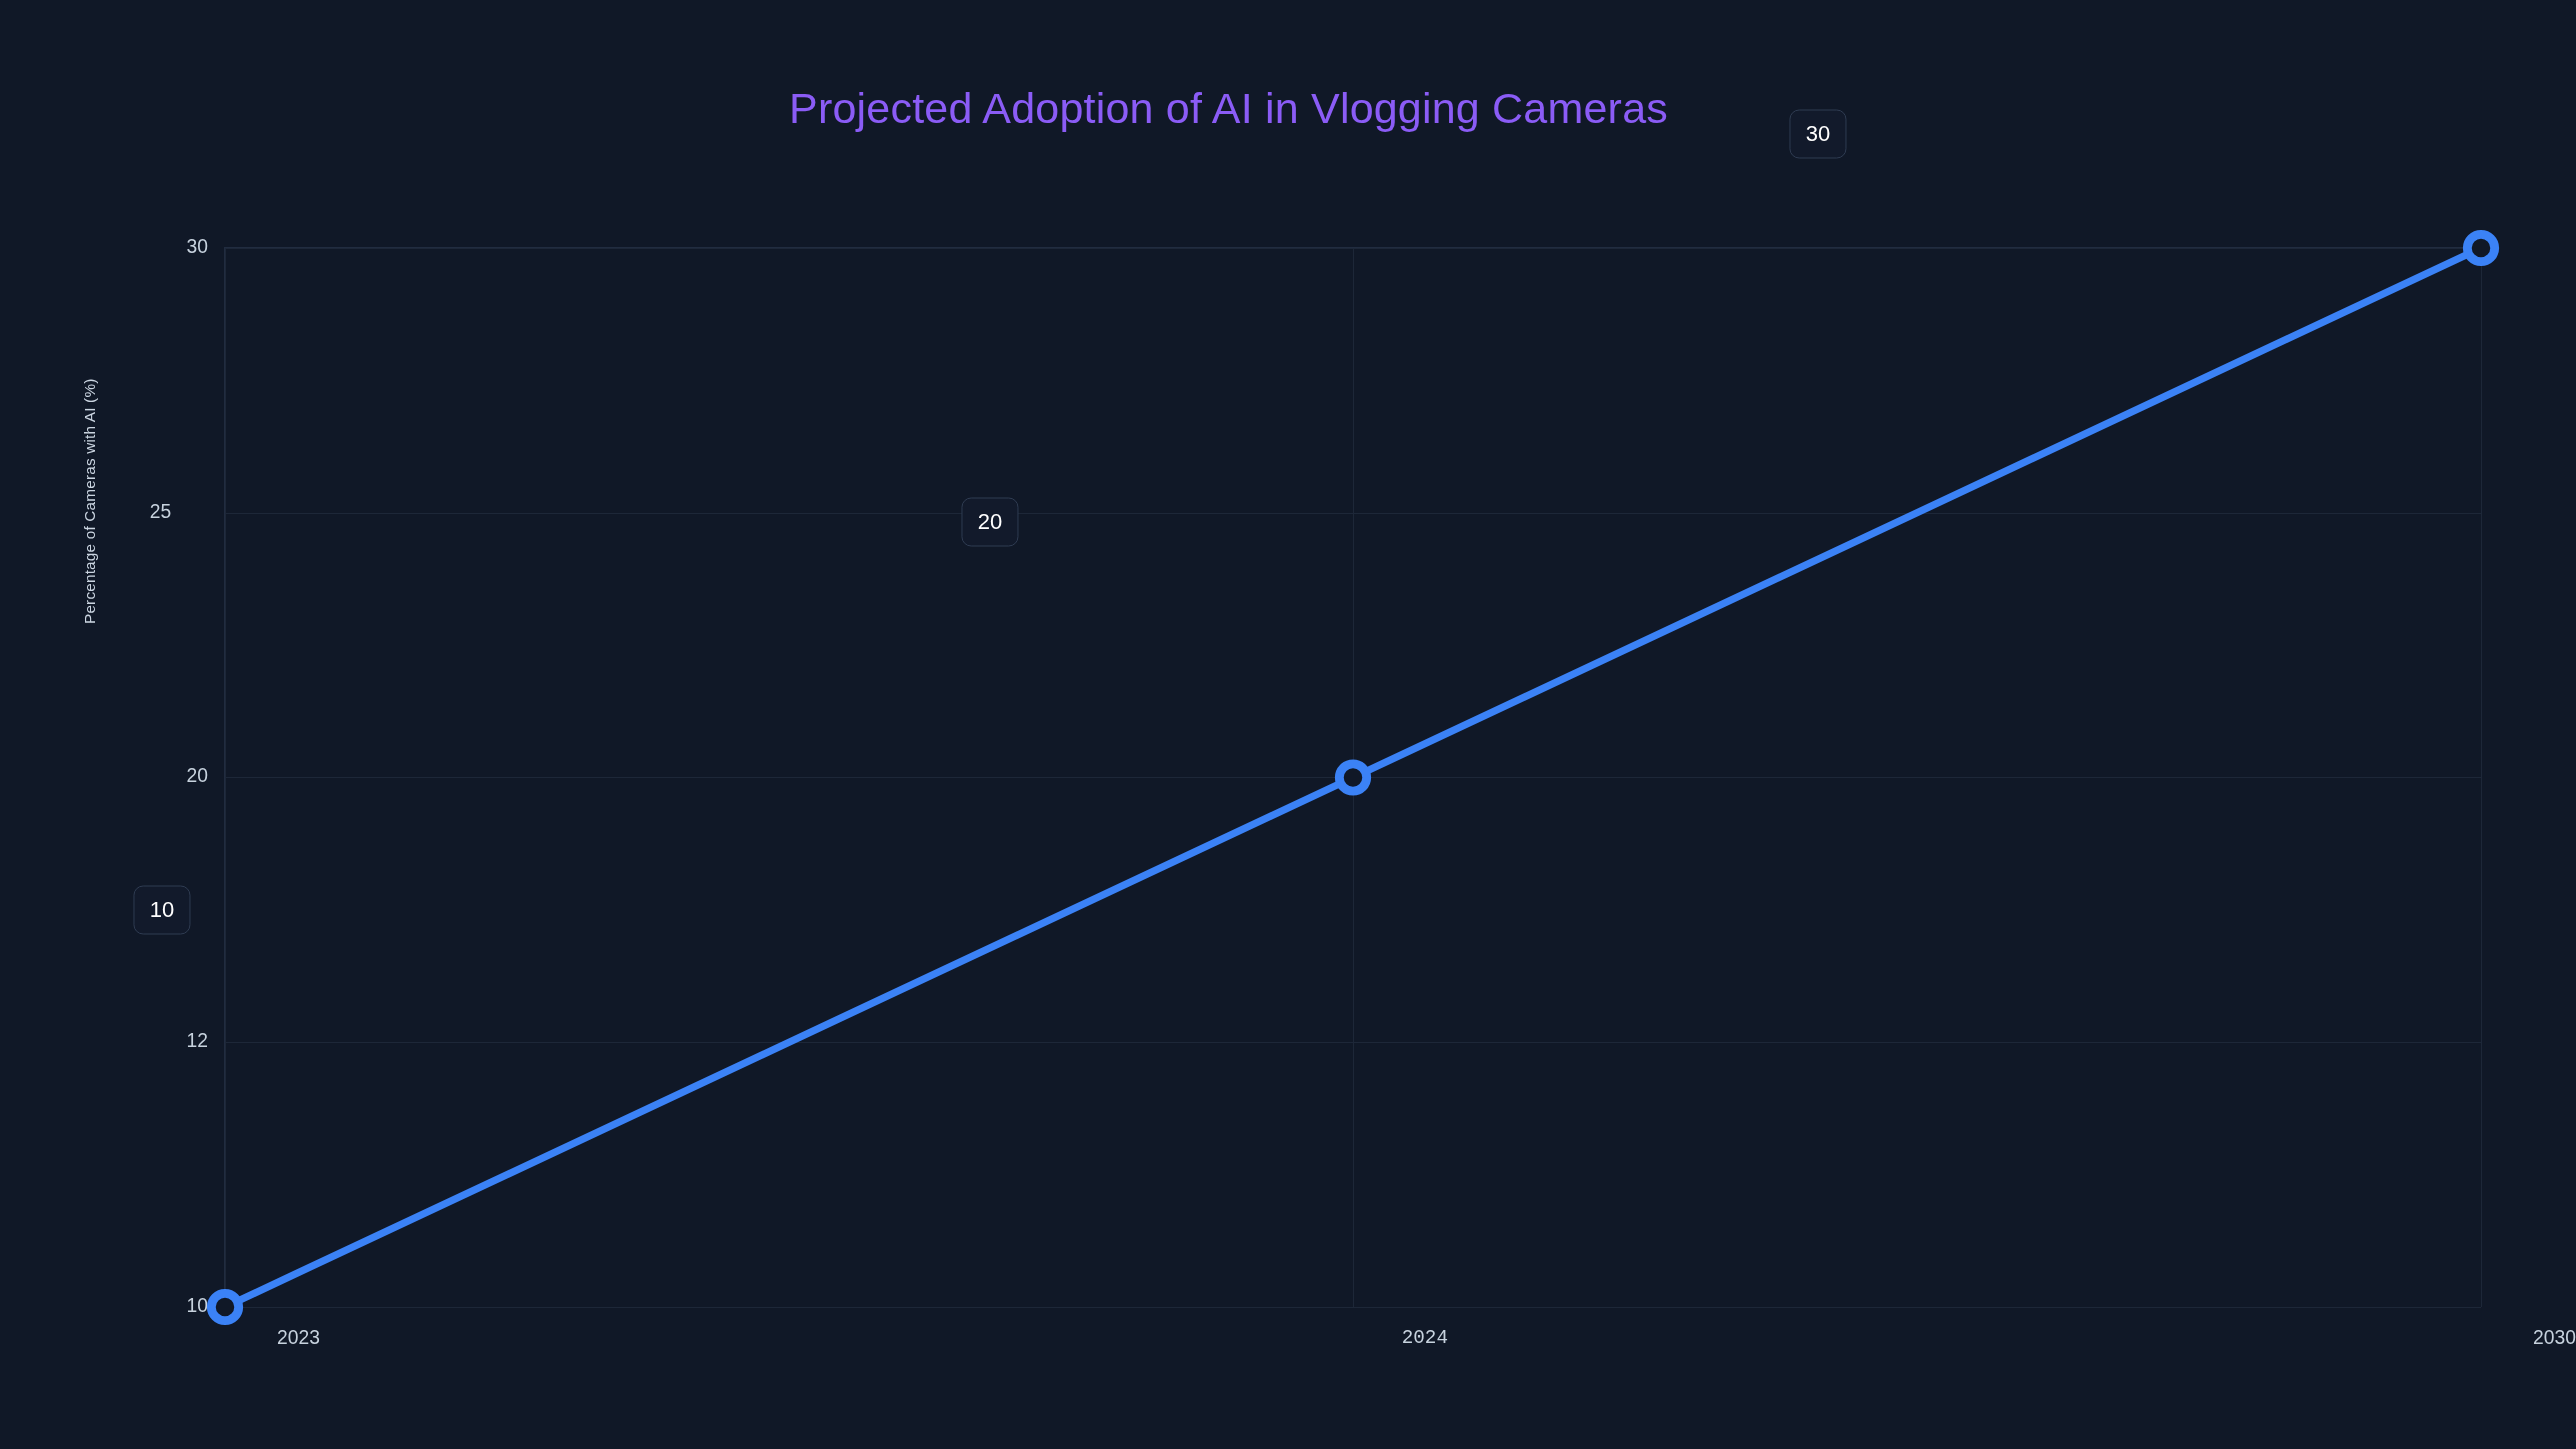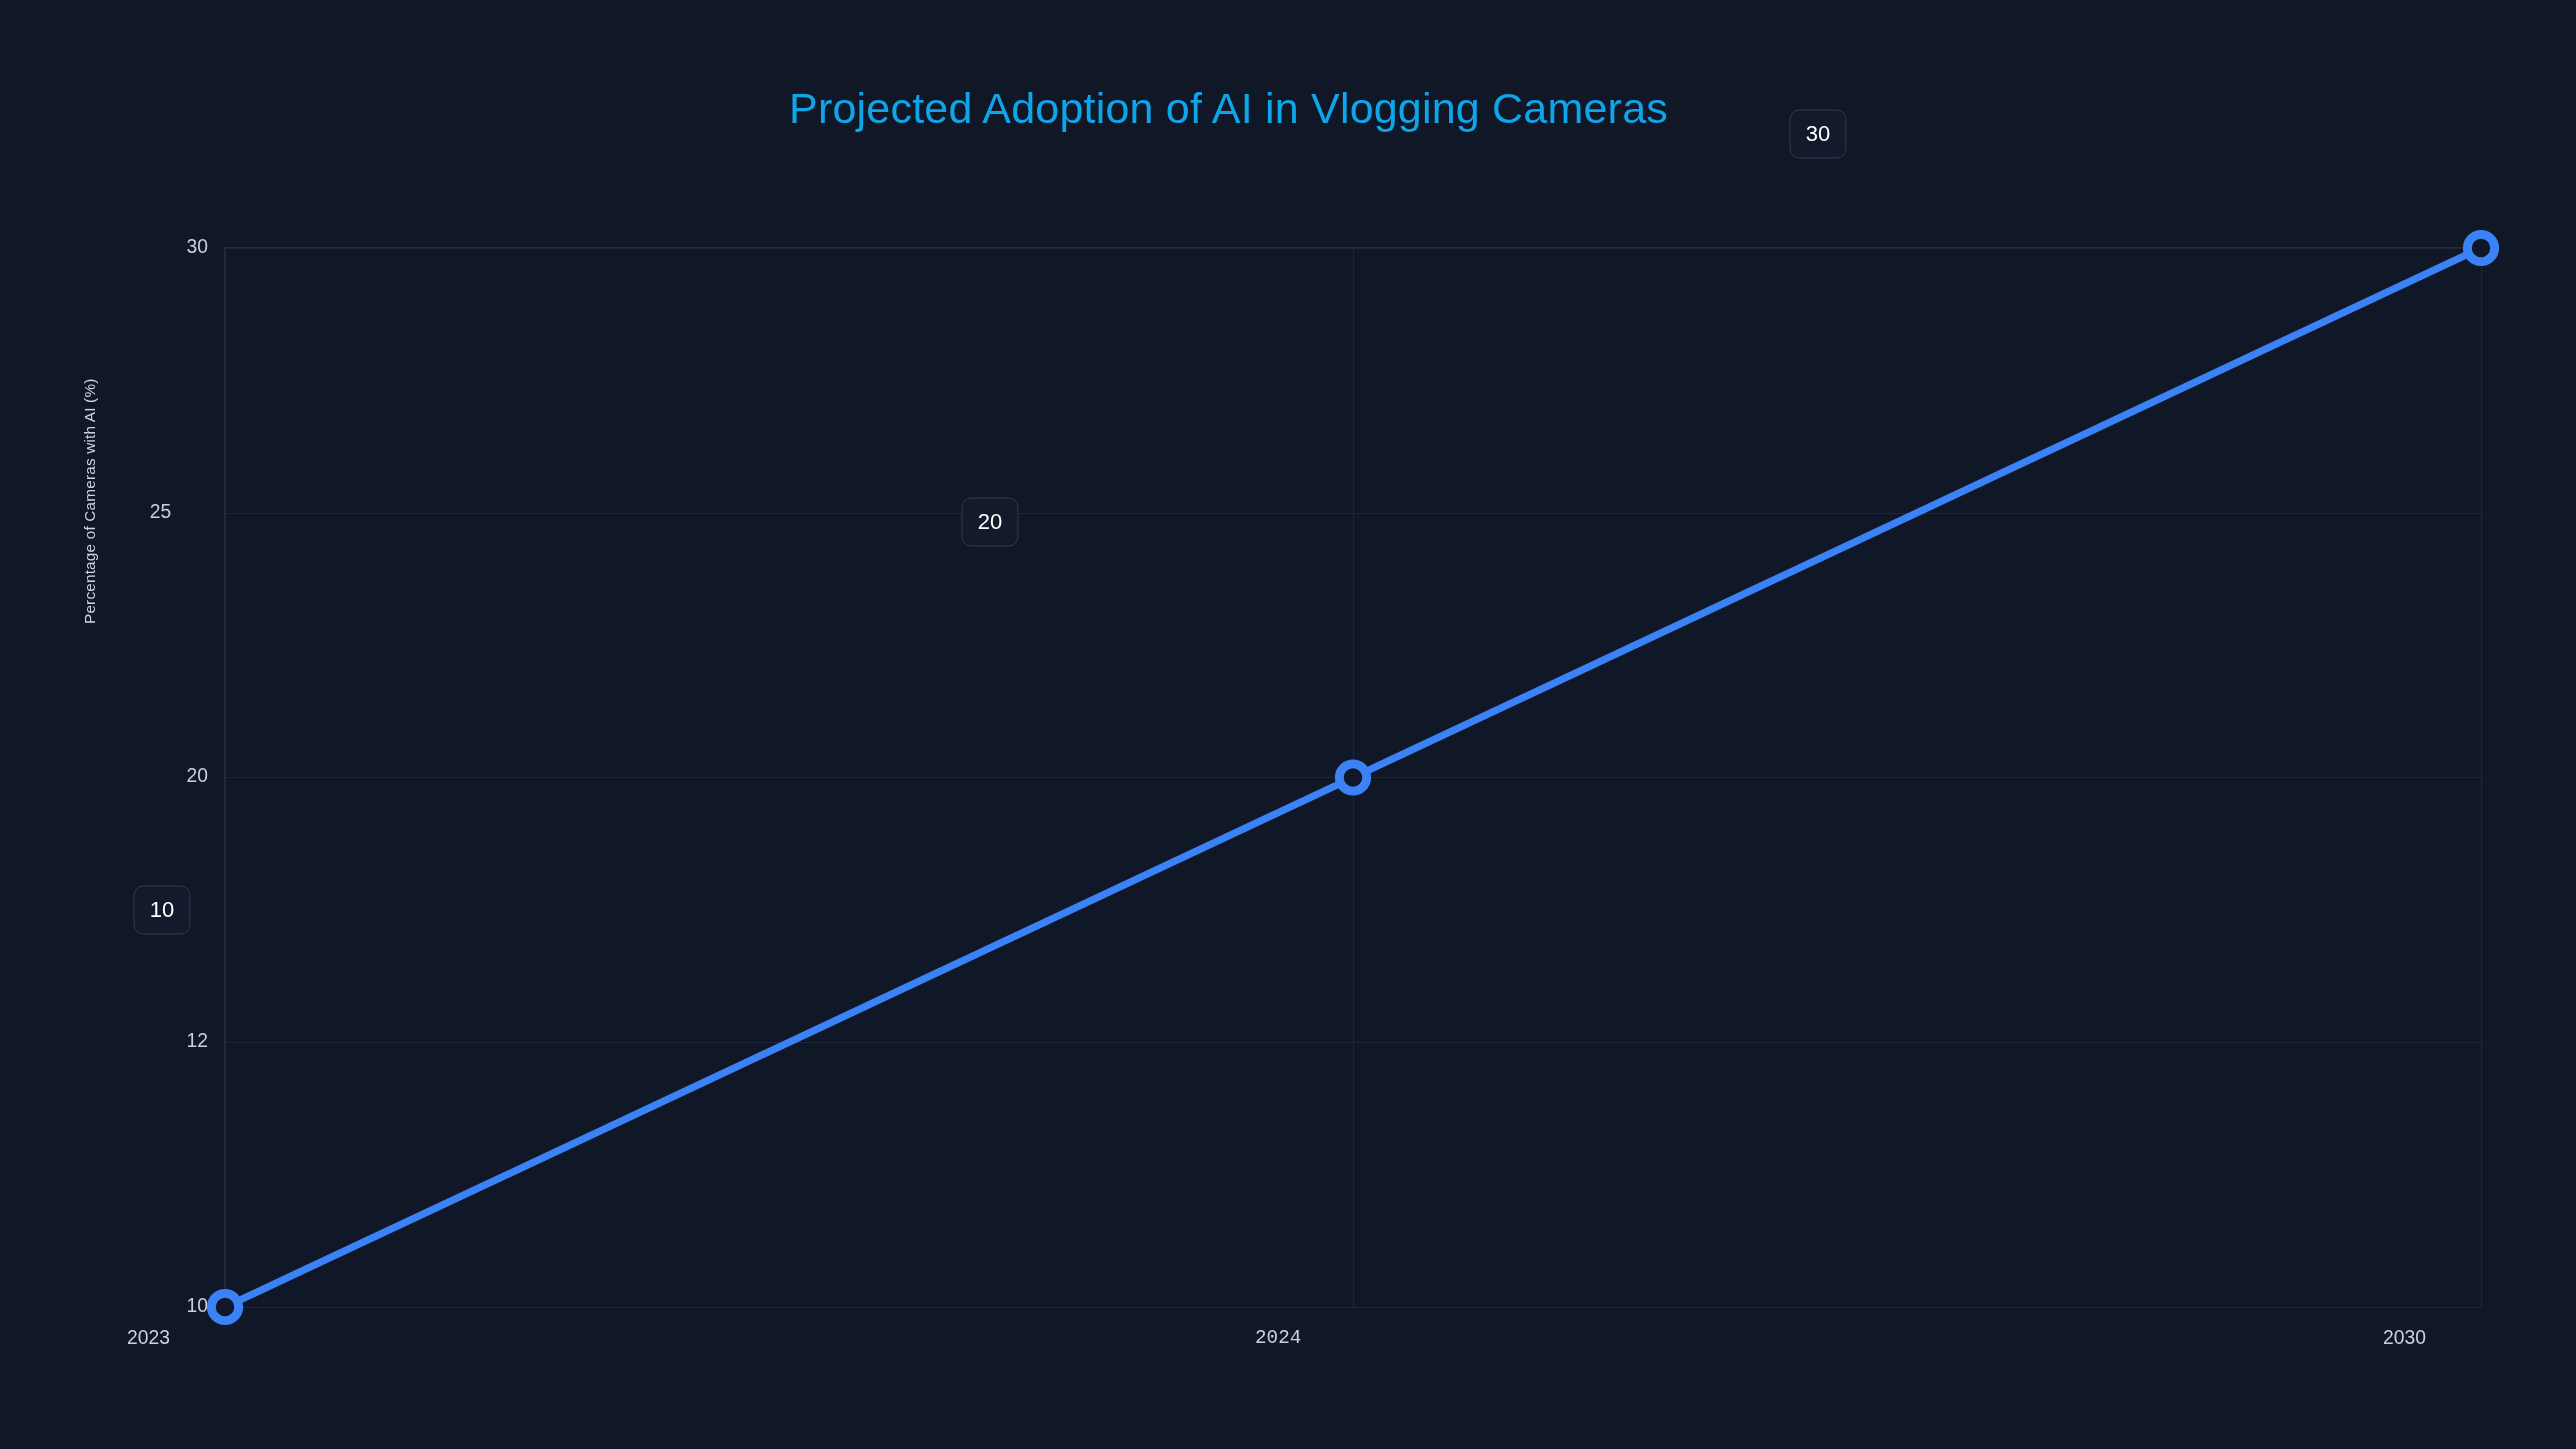--- a/index.html
+++ b/index.html
@@ -22,21 +22,21 @@
     background: #101827;
   }
 
   
   #chart-title {
     position: absolute;
     left: 0;
     top: 87px;
     width: 2457px;
     text-align: center;
-    color: #0ea5e9;
+    color: #8b5cf6;
     font-size: 43px;
     font-weight: 400;
     letter-spacing: 0.2px;
     line-height: 1;
     white-space: nowrap;
   }
 
   
   #y-axis-title {
     position: absolute;
@@ -95,21 +95,21 @@
     text-align: right;
     color: #c7d2de;
     font-size: 19.3px;
     white-space: nowrap;
     transform: translateY(-50%);
   }
   .x-tick-wrap {
     position: absolute;
     top: 1327px;
     width: 193px;
-    text-align: left;
+    text-align: right;
     color: #c7d2de;
     font-size: 19.3px;
     white-space: nowrap;
   }
 
   
   .value-badge {
     position: absolute;
     transform: translate(-50%, -50%);
     background: #121a2b;

